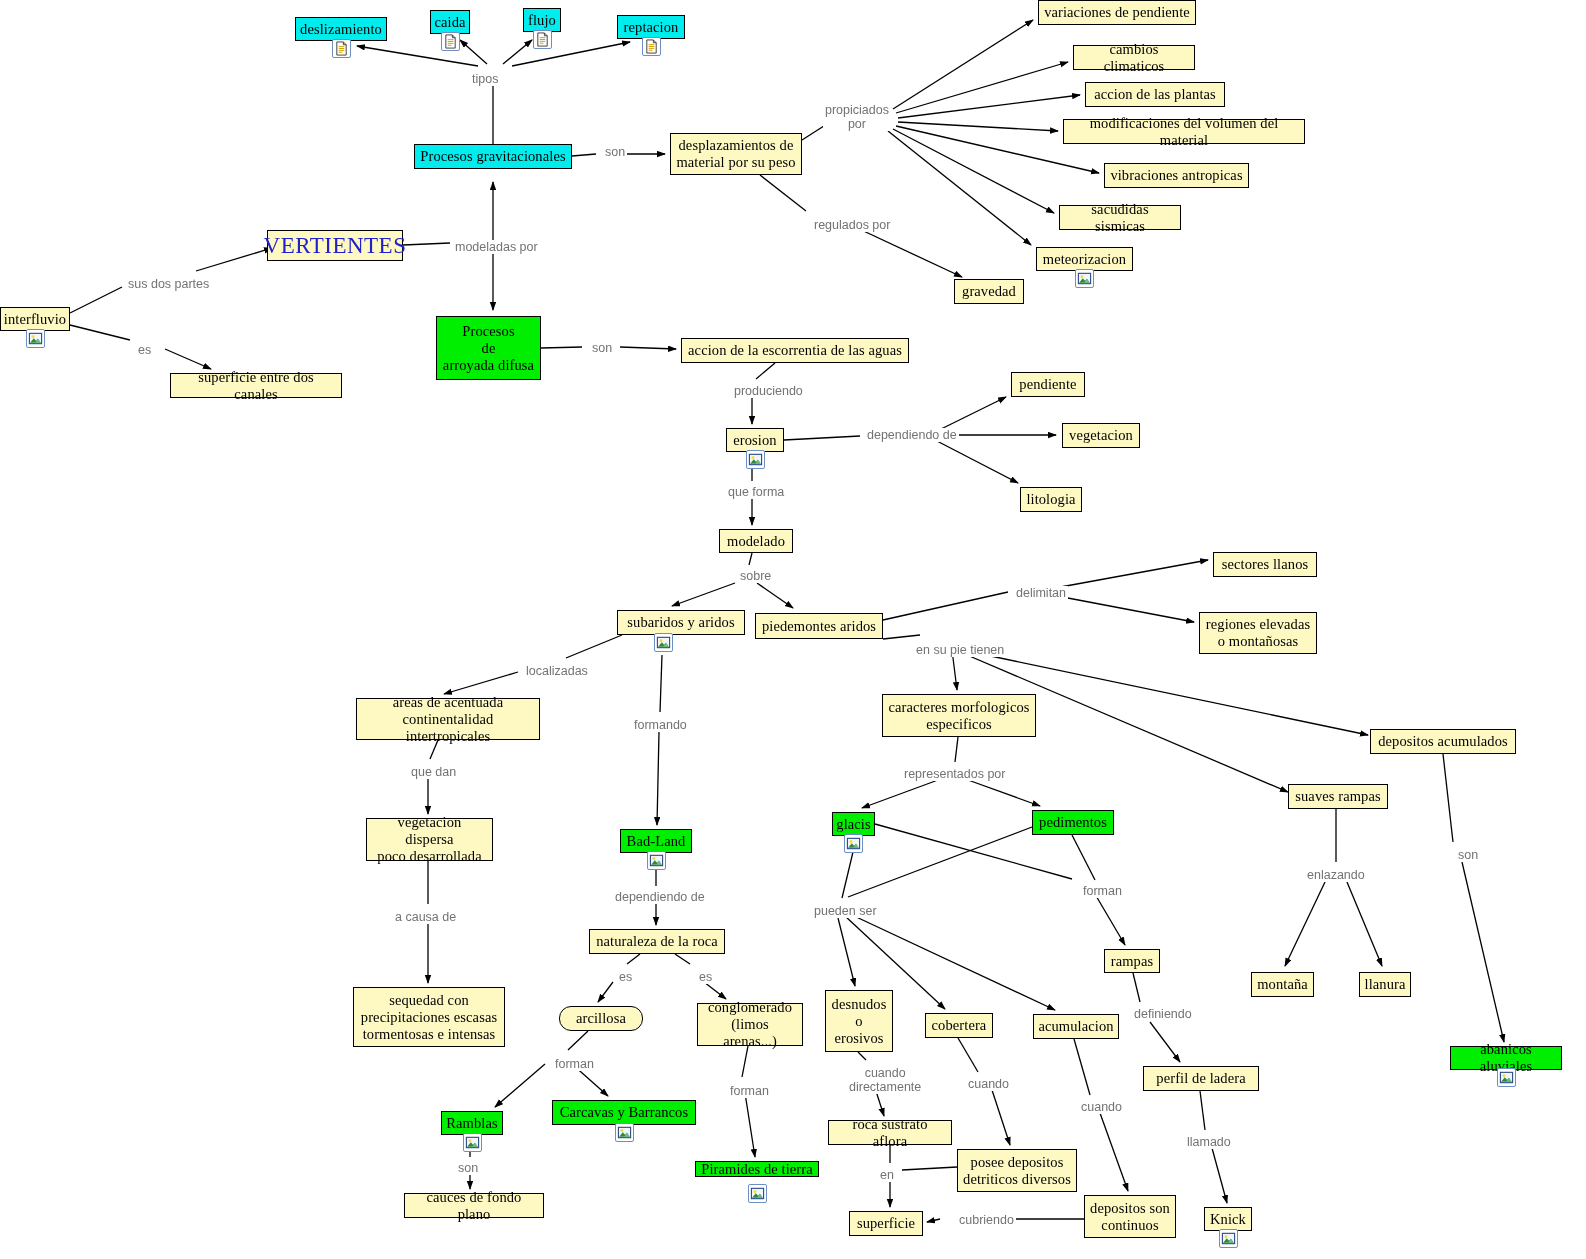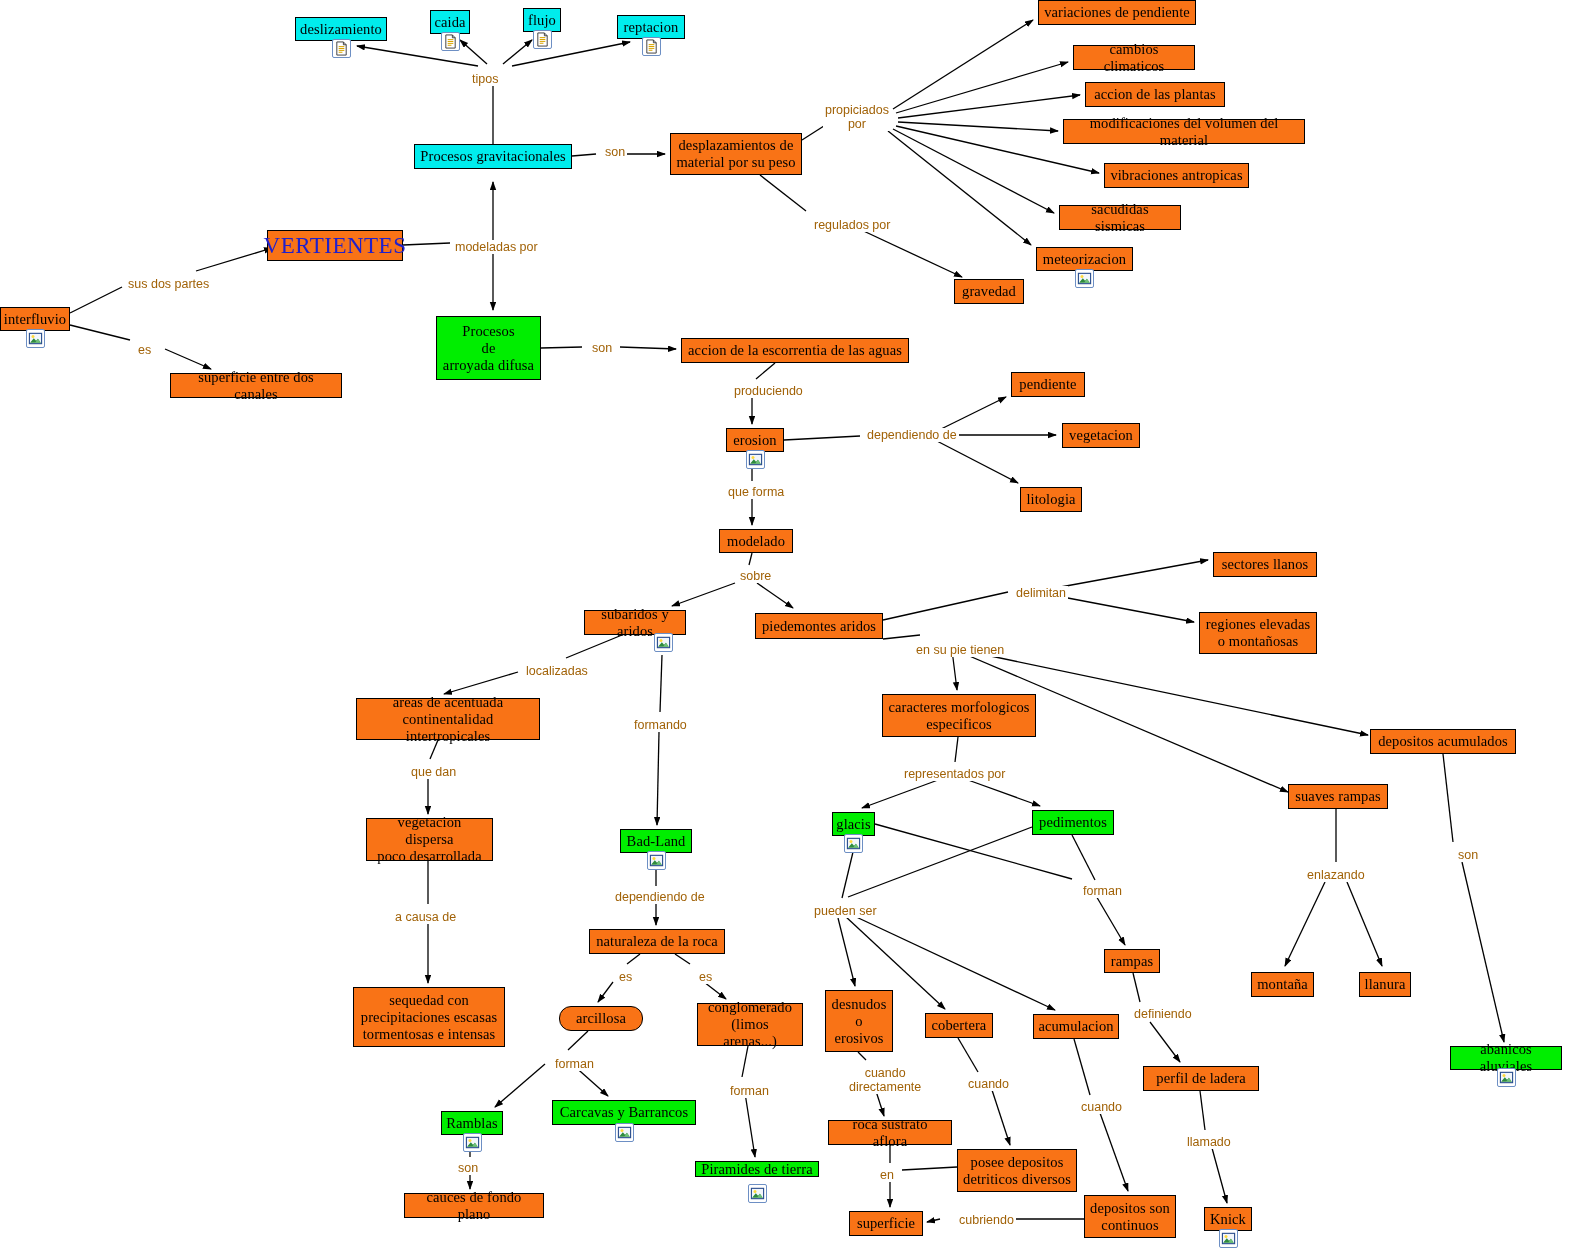--- a/index.html
+++ b/index.html
@@ -9,21 +9,21 @@
     background:#ffffff;
     font-family:"Liberation Serif", serif;
     overflow:hidden;
   }
   svg#edges{position:absolute;left:0;top:0;width:1586px;height:1259px;pointer-events:none;}
 
   .node{
     position:absolute;
     box-sizing:border-box;
     border:1px solid #000000;
-    background:#f97316;
+    background:#fef9c3;
     font-family:"Liberation Serif", serif;
     font-size:14.5px;
     line-height:17px;
     color:#000000;
     text-align:center;
     display:flex;
     align-items:center;
     justify-content:center;
     padding:2px 5px;
     white-space:pre-line;
@@ -37,21 +37,21 @@
     color:#2020cc;
     letter-spacing:0.5px;
     font-family:"Liberation Serif", serif;
   }
 
   .elabel{
     position:absolute;
     font-family:"Liberation Sans", sans-serif;
     font-size:12.5px;
     line-height:14px;
-    color:#a16207;
+    color:#737373;
     background:#ffffff;
     text-align:center;
     white-space:pre-line;
     padding:0 2px;
   }
 
   .icon{
     position:absolute;
     width:19px;height:19px;
     box-sizing:border-box;
@@ -305,21 +305,21 @@
           <rect x="1.5" y="2.5" width="13" height="11" fill="#f2f6fb" stroke="#2b4f8e" stroke-width="1.2"></rect>
           <circle cx="5.3" cy="5.8" r="1.6" fill="#ffd93b"></circle>
           <path d="M2.2 12.6 L6.2 7.6 L8.6 10.4 L10.6 8.2 L13.6 12.6 z" fill="#2e8b3d"></path>
           <path d="M7.6 12.6 L10.6 8.2 L13.6 12.6 z" fill="#6ec07a"></path>
         </svg>
       </span>
       <div class="node" style="left: 1011px; top: 372px; width: 74px; height: 25px;"><span>pendiente</span></div>
       <div class="node" style="left: 1062px; top: 423px; width: 78px; height: 25px;"><span>vegetacion</span></div>
       <div class="node" style="left: 1020px; top: 487px; width: 62px; height: 25px;"><span>litologia</span></div>
       <div class="node" style="left: 719px; top: 529px; width: 74px; height: 24px;"><span>modelado</span></div>
-      <div class="node" style="left: 584px; top: 610px; width: 102px; height: 25px; text-align: center;"><span>subaridos y aridos</span></div>
+      <div class="node" style="left: 617px; top: 610px; width: 128px; height: 25px; text-align: center;"><span>subaridos y aridos</span></div>
       <span class="icon" style="left: 653.5px; top: 633px;">
         <svg viewBox="0 0 16 16">
           <rect x="1.5" y="2.5" width="13" height="11" fill="#f2f6fb" stroke="#2b4f8e" stroke-width="1.2"></rect>
           <circle cx="5.3" cy="5.8" r="1.6" fill="#ffd93b"></circle>
           <path d="M2.2 12.6 L6.2 7.6 L8.6 10.4 L10.6 8.2 L13.6 12.6 z" fill="#2e8b3d"></path>
           <path d="M7.6 12.6 L10.6 8.2 L13.6 12.6 z" fill="#6ec07a"></path>
         </svg>
       </span>
       <div class="node" style="left: 755px; top: 613px; width: 128px; height: 26px;"><span>piedemontes aridos</span></div>
       <div class="node" style="left: 1213px; top: 552px; width: 104px; height: 25px;"><span>sectores llanos</span></div>

